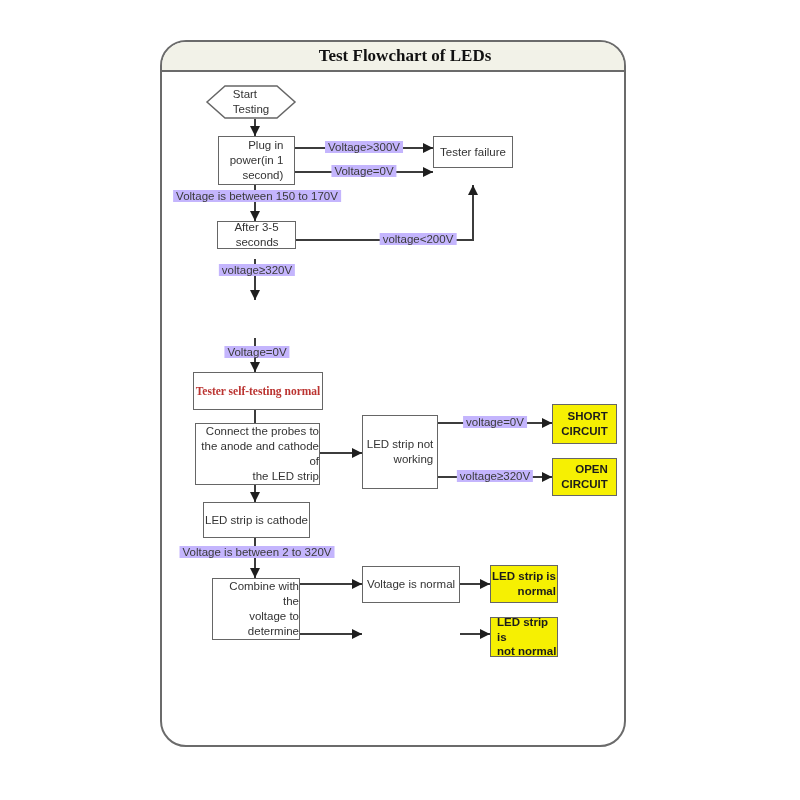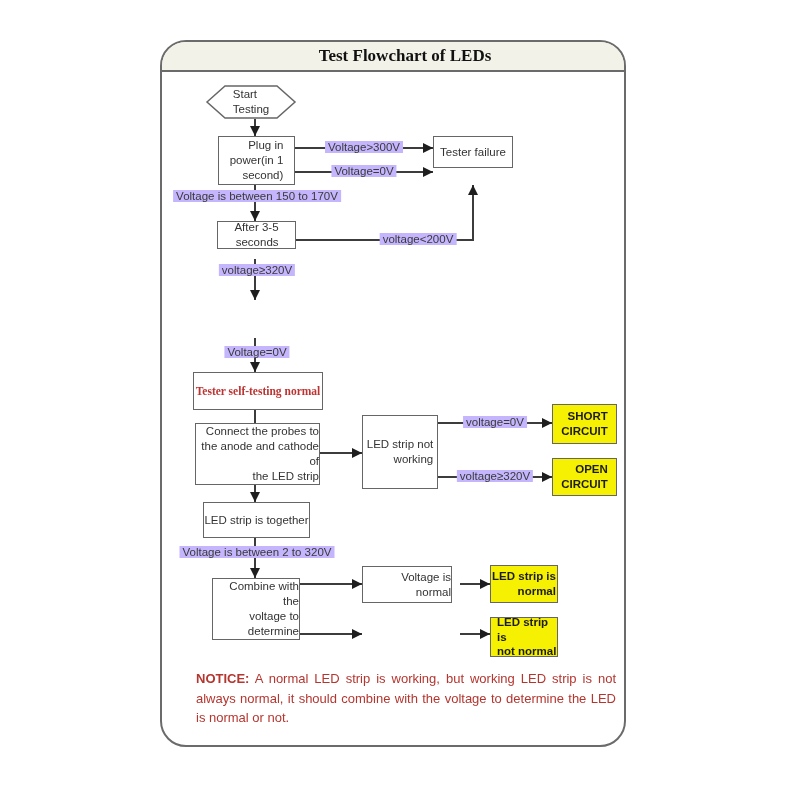--- a/index.html
+++ b/index.html
@@ -109,27 +109,24 @@
   <div class="box redtext" style="left:193px;top:372px;width:130px;height:38px;font-family:Liberation Serif, serif;">Tester self-testing normal</div>
   <div class="box" style="left:195px;top:423px;width:125px;height:62px;">Connect the probes to
 the anode and cathode of
 the LED strip</div>
   <div class="box" style="left:362px;top:415px;width:76px;height:74px;">LED strip not
 working</div>
   <div class="box yellow" style="left:552px;top:404px;width:65px;height:40px;">SHORT
 CIRCUIT</div>
   <div class="box yellow" style="left:552px;top:458px;width:65px;height:38px;">OPEN
 CIRCUIT</div>
-  <div class="box" style="left:203px;top:502px;width:107px;height:36px;">LED strip is together</div>
+  <div class="box" style="left:203px;top:502px;width:107px;height:36px;">LED strip is cathode</div>
   <div class="box" style="left:212px;top:578px;width:88px;height:62px;">Combine with the
 voltage to
 determine</div>
-  <div class="box" style="left:362px;top:566px;width:90px;height:37px;">Voltage is normal</div>
+  <div class="box" style="left:362px;top:566px;width:98px;height:37px;">Voltage is normal</div>
   <div class="box yellow" style="left:490px;top:565px;width:68px;height:38px;">LED strip is
 normal</div>
   <div class="box yellow leftal" style="left:490px;top:617px;width:68px;height:40px;">LED strip is
 not normal</div>
 
-  <div id="notice">
-    <b>NOTICE:</b><span> A normal LED strip is working, but working LED strip is not always normal, it should combine with the voltage to determine the LED is normal or not.</span>
-  </div>
 
 </div>
 
 </body></html>

